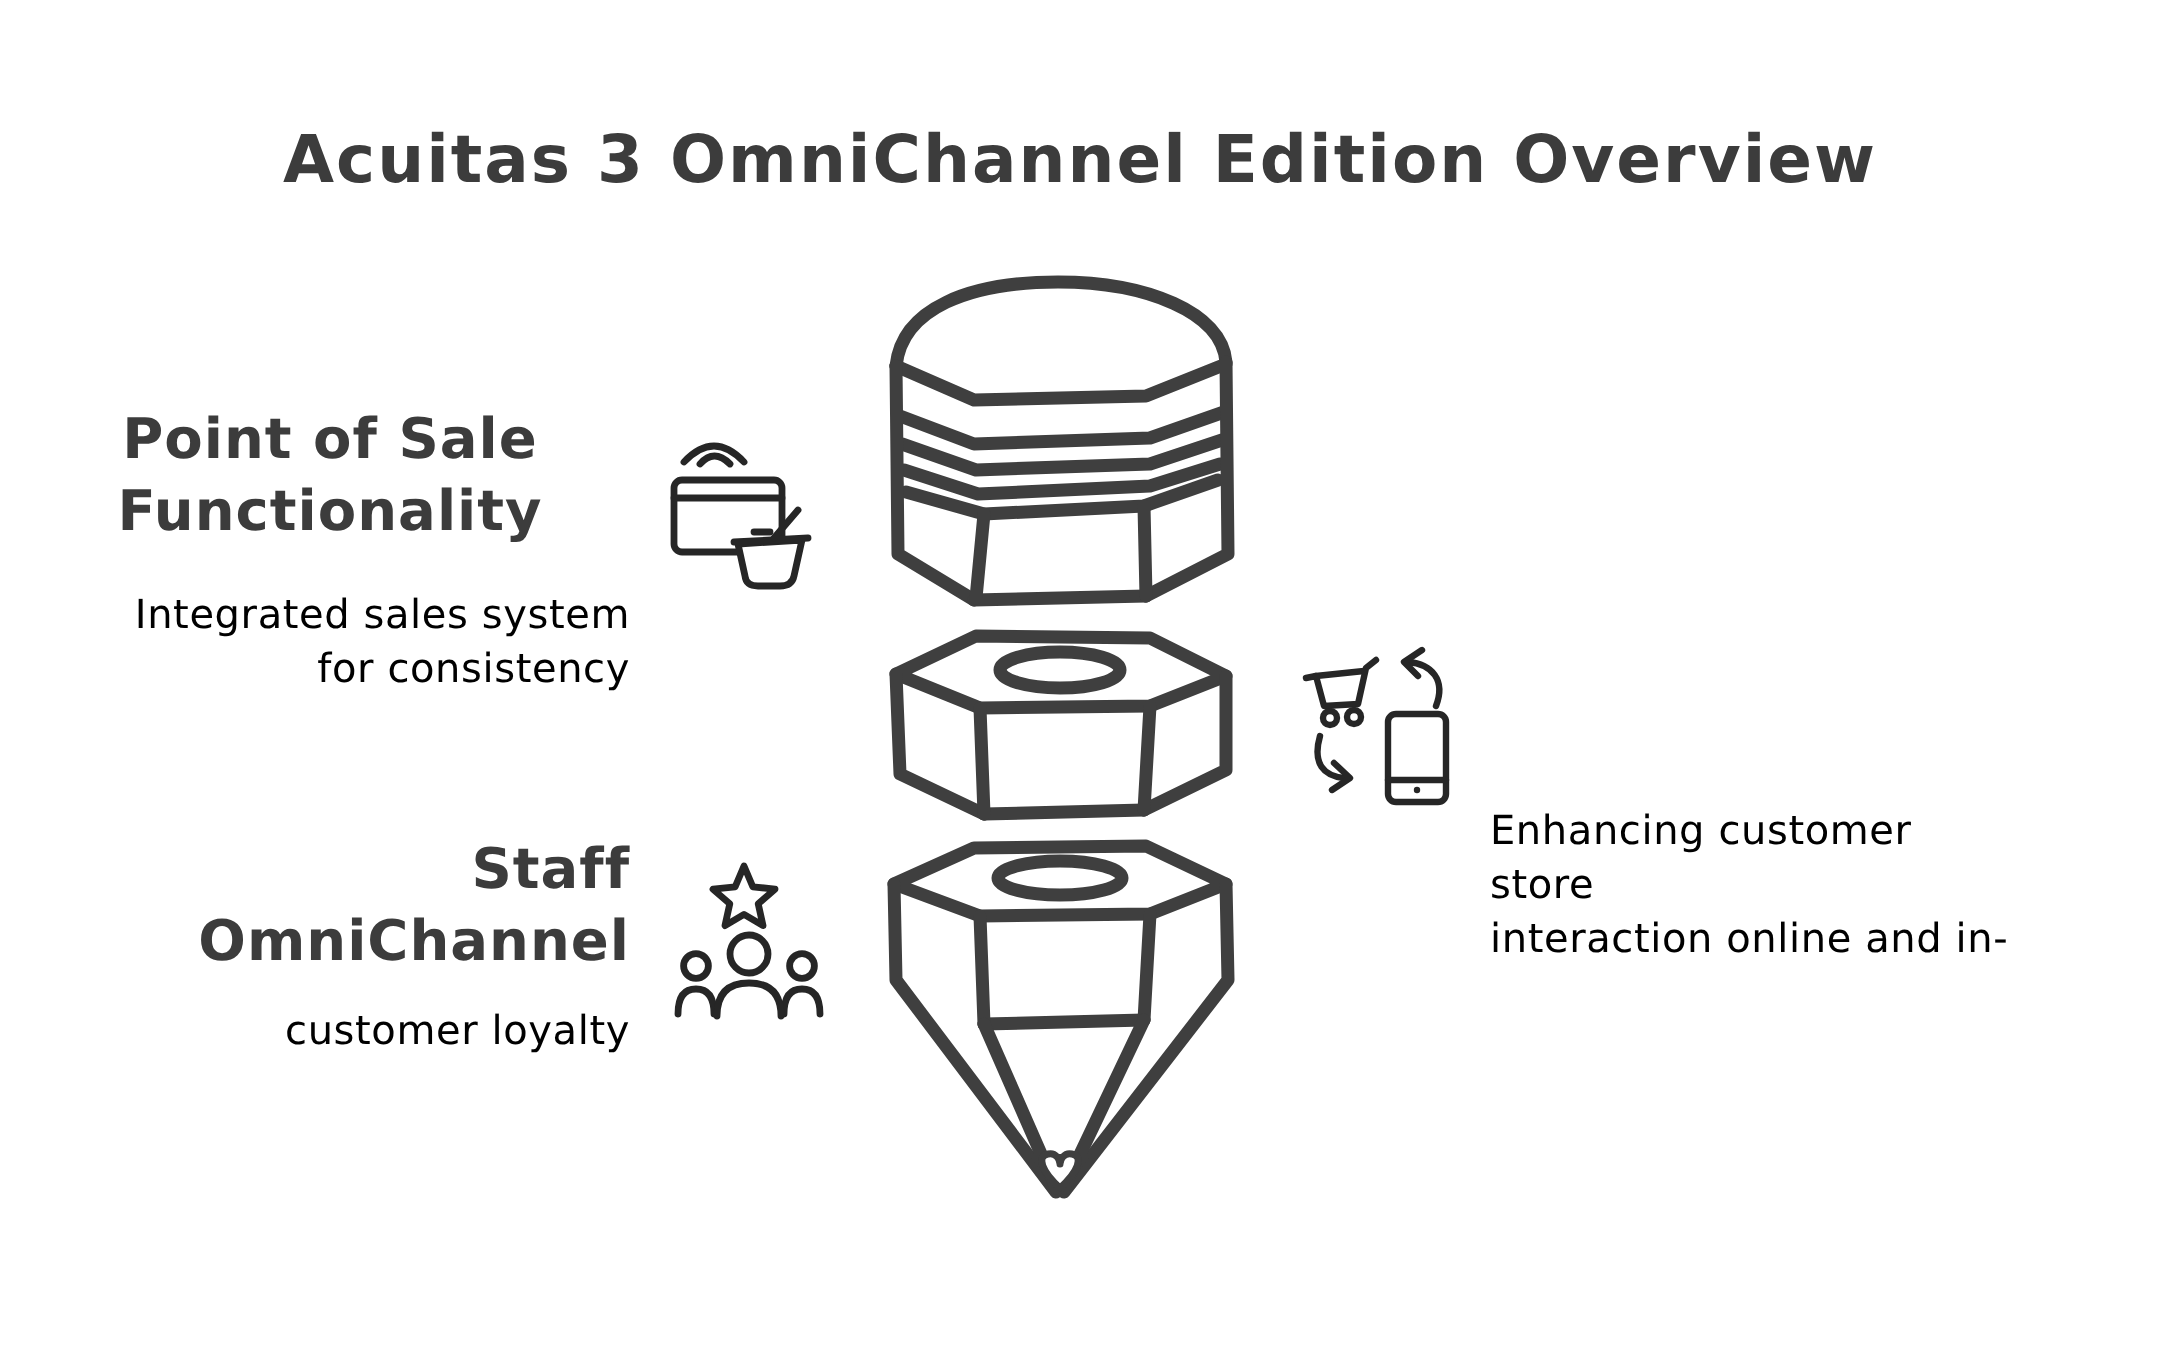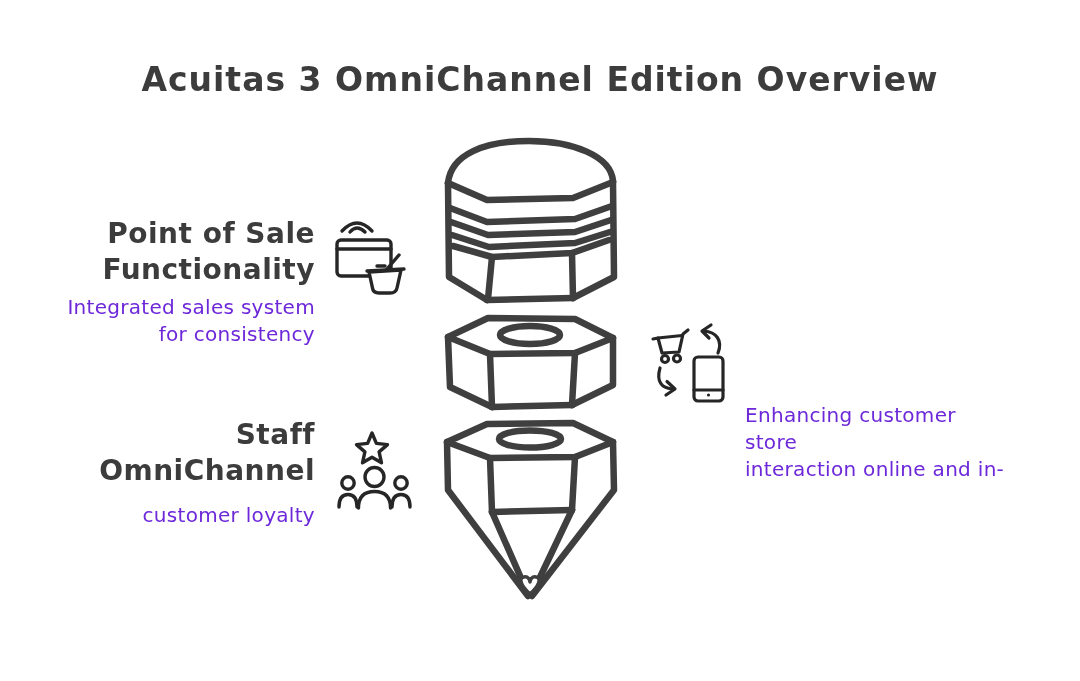--- a/index.html
+++ b/index.html
@@ -24,39 +24,39 @@
     position:absolute;
     font-size:28px;font-weight:700;
     line-height:36px;
     color:#3c3c3c;
     letter-spacing:0.5px;
   }
   .desc{
     position:absolute;
     font-size:20px;font-weight:400;
     line-height:27px;
-    color:#6d28d9;
+    color:#000000;
     letter-spacing:0.3px;
   }
   .alignR{text-align:right;}
   .alignL{text-align:left;}
   .heading div,.desc div{white-space:nowrap;}
   .icon-svg{position:absolute;}
   .funnel-svg{position:absolute;left:425px;top:130px;}
   .lineart{stroke:#3f3f3f;fill:none;stroke-linecap:round;stroke-linejoin:round;}
   .ic{stroke:#262626;fill:none;stroke-linecap:round;stroke-linejoin:round;}
 </style>
 </head>
 <body>
 
 <div class="canvas">
 
   <h1 class="title">Acuitas 3 OmniChannel Edition Overview</h1>
 
-  <div class="heading alignR" style="left:15px;top:216px;width:300px;">
+  <div class="heading alignR" style="left:15px;top:202px;width:300px;text-align:center;">
     <div>Point of Sale</div>
     <div>Functionality</div>
   </div>
   <div class="desc alignR" style="left:15px;top:294px;width:300px;">
     <div>Integrated sales system</div>
     <div>for consistency</div>
   </div>
   <svg class="icon-svg" style="left:327px;top:211px;" width="90" height="90" viewBox="0 0 90 90">
     <g class="ic" stroke-width="3.4">
       <path d="M 15,20 Q 30,4 45,20"></path>

